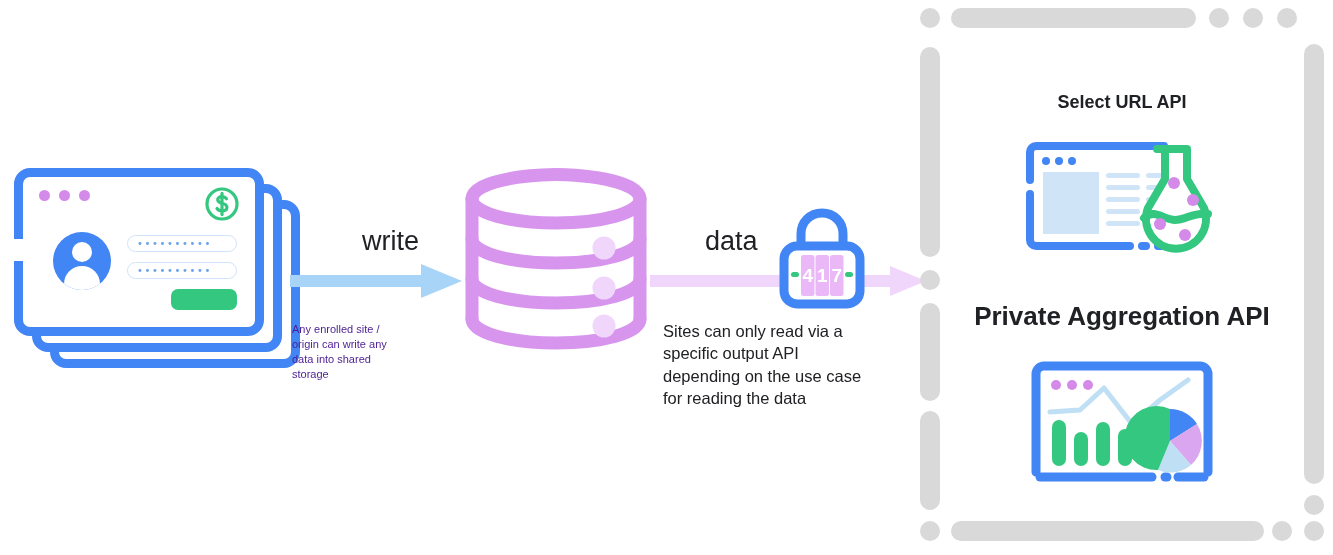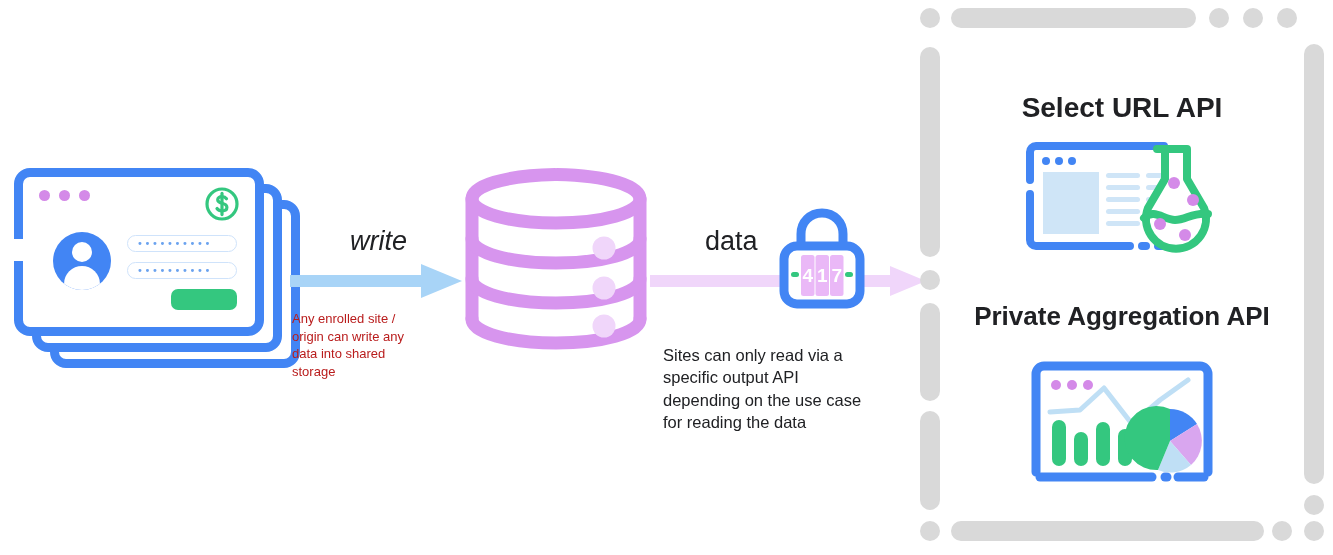--- a/index.html
+++ b/index.html
@@ -78,53 +78,52 @@
   }
   .pw-1 { top: 58px; }
   .pw-2 { top: 85px; }
   .submit-btn {
     position: absolute; left: 148px; top: 112px;
     width: 66px; height: 21px; border-radius: 7px;
     background: #34c77f;
   }
 
   
-  #write-label { left: 350px; top: 226px; font-size: 27px; color: #202124; font-style: italic; }
+  #write-label { left: 362px; top: 226px; font-size: 27px; color: #202124; }
   #write-arrow { left: 290px; top: 264px; width: 172px; height: 34px; }
   #write-desc {
-    left: 292px; top: 310px; width: 176px;
-    font-size: 13px; line-height: 1.35; color: #b91c1c;
+    left: 292px; top: 322px; width: 176px;
+    font-size: 11px; line-height: 1.35; color: #4c1d95;
     white-space: pre-line;
   }
 
   
   #storage-title { left: 459px; top: 126px; font-size: 28px; font-weight: bold; color: #202124; }
   #storage-cylinder { left: 465px; top: 165px; width: 182px; height: 188px; }
 
   
   #read-label { left: 705px; top: 226px; font-size: 27px; color: #202124; }
   #read-arrow { left: 650px; top: 266px; width: 276px; height: 30px; }
   #lock-icon { left: 777px; top: 202px; width: 90px; height: 108px; }
   #read-desc {
     left: 663px; top: 320px; width: 240px;
     font-size: 16.5px; line-height: 1.35; color: #202124;
     white-space: pre-line;
-    margin-top: 24px;
   }
 
   
   #output-panel { left: 920px; top: 8px; width: 404px; height: 540px; }
   .seg { position: absolute; background: #d9d9d9; }
   .seg-dot { border-radius: 50%; width: 20px; height: 20px; }
   .seg-bar-h { border-radius: 10px; height: 20px; }
   .seg-bar-v { border-radius: 10px; width: 20px; }
 
   #select-url-title {
     position: absolute; left: 0; top: 84px; width: 404px;
-    text-align: center; font-size: 28px; font-weight: bold; color: #202124;
+    text-align: center; font-size: 18px; font-weight: bold; color: #202124;
   }
   #select-url-illo { position: absolute; left: 98px; top: 132px; width: 212px; height: 118px; }
 
   #private-agg-title {
     position: absolute; left: 0; top: 293px; width: 404px;
     text-align: center; font-size: 26px; font-weight: bold; color: #202124;
   }
   #private-agg-illo { position: absolute; left: 108px; top: 352px; width: 196px; height: 126px; }
 </style>
 </head>

